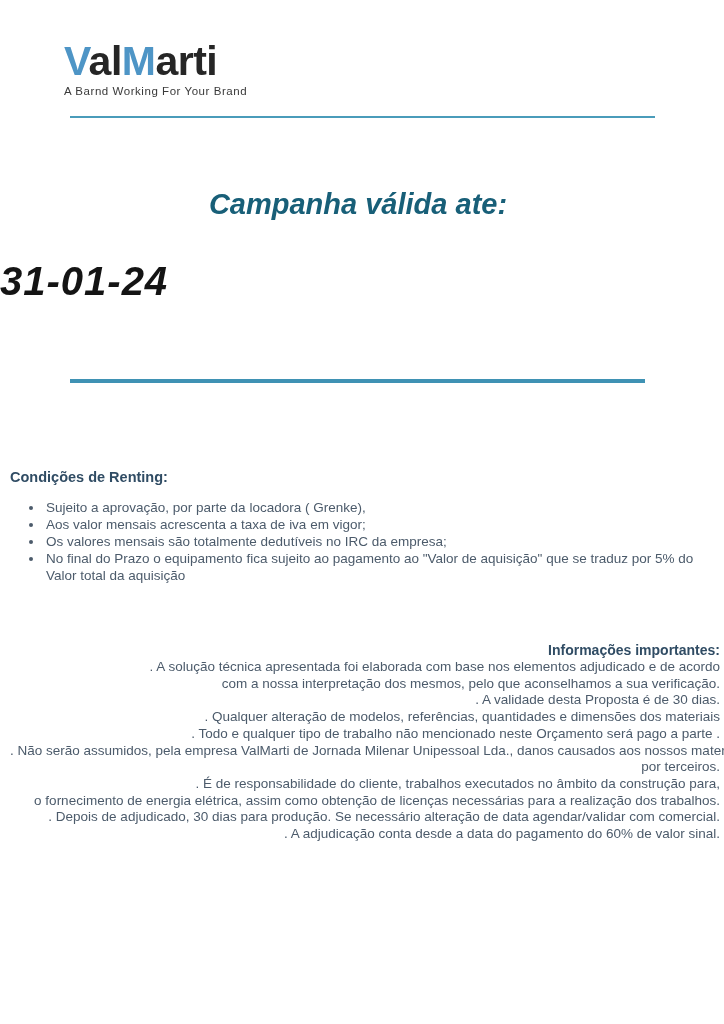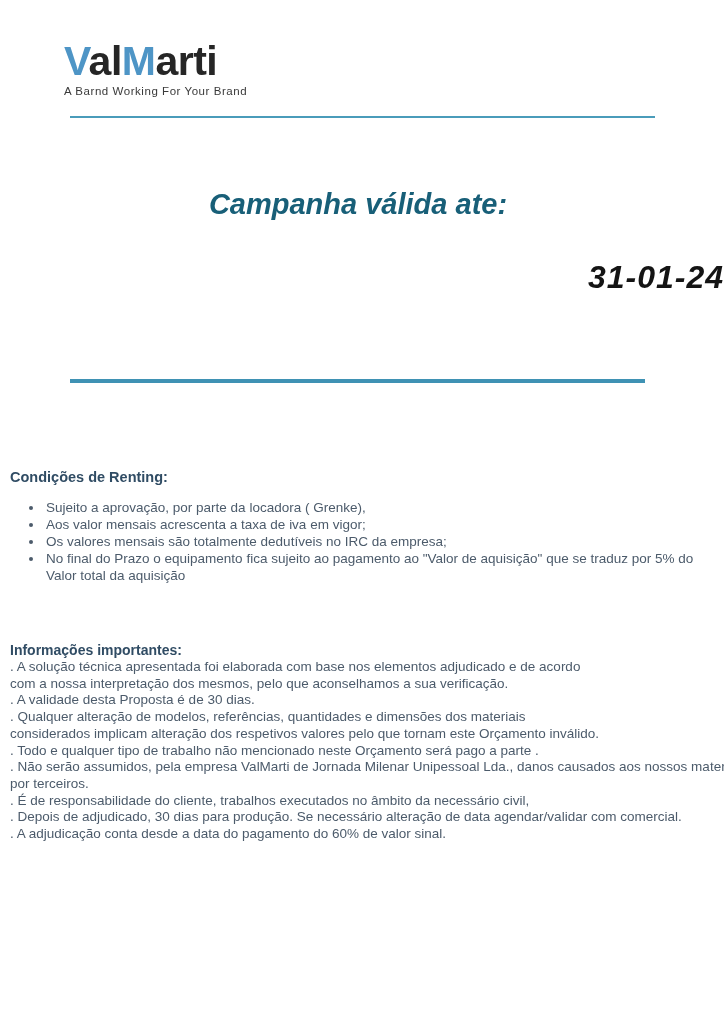--- a/index.html
+++ b/index.html
@@ -25,38 +25,38 @@
   .divider-thick{left:70px;top:379px;width:575px;height:4px;background:#3f92b4;}
   
   .campaign-heading{
     position:absolute;left:0;right:8px;top:188px;margin:0;
     text-align:center;
     font-size:29px;font-weight:700;font-style:italic;
     color:#185f78;letter-spacing:0px;
   }
   .campaign-date{
     position:absolute;left:0;right:0;top:259px;
-    text-align:right;
-    font-size:32px;font-weight:700;font-style:italic;
+    text-align:left;
+    font-size:40px;font-weight:700;font-style:italic;
     color:#141414;letter-spacing:1px;
   }
   
   .renting{position:absolute;left:10px;top:468px;right:8px;}
   .renting h2{
     margin:0;font-size:14.5px;font-weight:700;color:#304c64;line-height:18px;
   }
   .renting ul{
     margin:13px 0 0 0;padding-left:34px;
   }
   .renting li{
     font-size:13.5px;color:#4c5b6b;line-height:17px;
     padding-left:2px;
   }
   
-  .important{position:absolute;left:10px;top:642px;right:4px;}
+  .important{position:absolute;left:10px;top:642px;right:4px;text-align:right;}
   .important h2{
     margin:0;font-size:14px;font-weight:700;color:#304c64;line-height:17px;
   }
   .important .line{
     font-size:13.5px;color:#4c5b6b;line-height:16.7px;white-space:nowrap;
   }
   
   .footer{
     position:absolute;left:84px;right:84px;top:986px;
     display:flex;justify-content:space-between;align-items:baseline;
@@ -90,25 +90,25 @@
       <li>No final do Prazo o equipamento fica sujeito ao pagamento ao "Valor de aquisição" que se traduz por 5% do Valor total da aquisição</li>
     </ul>
   </section>
 
   <section class="important">
     <h2>Informações importantes:</h2>
     <div class="line">. A solução técnica apresentada foi elaborada com base nos elementos adjudicado e de acordo</div>
     <div class="line">com a nossa interpretação dos mesmos, pelo que aconselhamos a sua verificação.</div>
     <div class="line">. A validade desta Proposta é de 30 dias.</div>
     <div class="line">. Qualquer alteração de modelos, referências, quantidades e dimensões dos materiais</div>
-    <div class="line">considerados implicam alteração dos respetivos valores pelo que tornam este Orçamento inválido.</div>
     <div class="line">. Todo e qualquer tipo de trabalho não mencionado neste Orçamento será pago a parte .</div>
     <div class="line">. Não serão assumidos, pela empresa ValMarti de Jornada Milenar Unipessoal Lda., danos causados aos nossos materiais,</div>
     <div class="line">por terceiros.</div>
-    <div class="line">. É de responsabilidade do cliente, trabalhos executados no âmbito da necessário civil,</div>
+    <div class="line">. É de responsabilidade do cliente, trabalhos executados no âmbito da construção para,</div>
+    <div class="line">o fornecimento de energia elétrica, assim como obtenção de licenças necessárias para a realização dos trabalhos.</div>
     <div class="line">. Depois de adjudicado, 30 dias para produção. Se necessário alteração de data agendar/validar com comercial.</div>
     <div class="line">. A adjudicação conta desde a data do pagamento do 60% de valor  sinal.</div>
   </section>
 
   <footer class="footer">
     <span>www.valmarti.pt</span>
     <span>geral@valmarti.com</span>
   </footer>
 
 </div>

